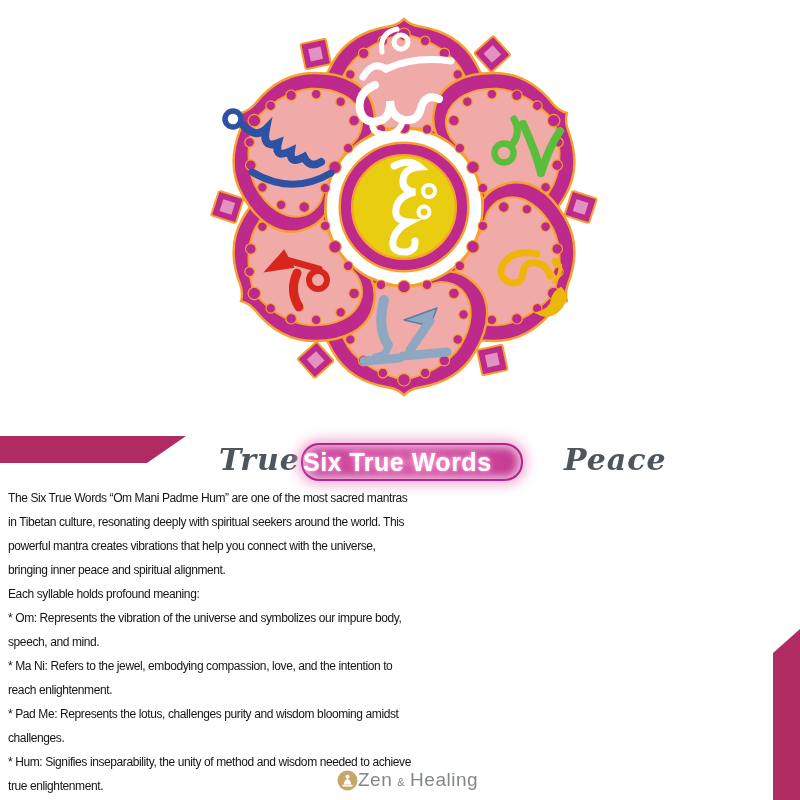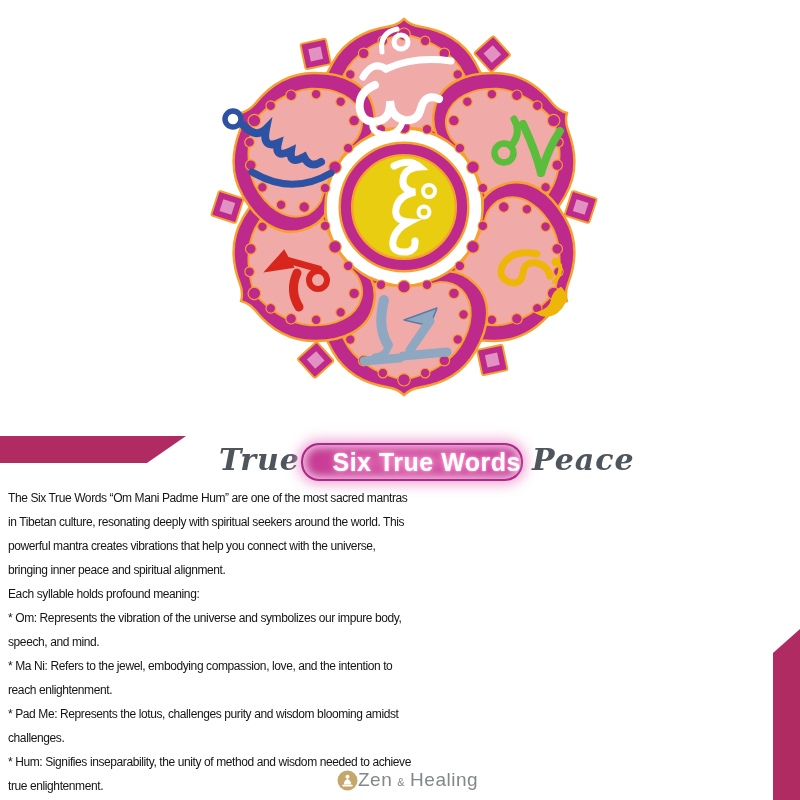--- a/index.html
+++ b/index.html
@@ -7,24 +7,24 @@
           font-family:"Liberation Sans",sans-serif;}
   .flower-svg{position:absolute;left:0;top:0;}
   
   .ribbon-left{position:absolute;left:0;top:436px;width:186px;height:27px;background:#b12b63;
                clip-path:polygon(0 0,100% 0,79% 100%,0 100%);}
   .bar-right{position:absolute;left:773px;top:629px;width:27px;height:171px;background:#b12b63;
              clip-path:polygon(0 24px,100% 0,100% 100%,0 100%);}
   .script-word{position:absolute;top:442px;font-family:"DejaVu Serif",serif;font-style:italic;
                font-weight:bold;font-size:30px;color:#4e555c;letter-spacing:1px;}
   .word-love{left:219px;}
-  .word-peace{left:532px;}
+  .word-peace{left:564px;}
   .pill{position:absolute;left:301px;top:443px;width:218px;height:34px;border-radius:18px;
         background:radial-gradient(ellipse at center,#e06fb2 0%,#cb3f97 55%,#b62e8d 100%);
-        border:2px solid #b0288a;display:flex;align-items:center;justify-content:flex-end;
+        border:2px solid #b0288a;display:flex;align-items:center;justify-content:flex-start;
         box-shadow:0 0 12px 4px rgba(240,160,210,.85), inset 0 0 9px 3px rgba(255,230,246,.8);}
   .pill span{color:#ffffff;font-weight:bold;font-size:25px;letter-spacing:.5px;
         text-shadow:0 0 6px #ff9fd6,0 0 2px #ffd2ec;white-space:nowrap;}
   
   .body-text{position:absolute;left:8px;top:486px;width:786px;color:#141414;
              font-size:12px;line-height:24px;letter-spacing:-0.4px;}
   .body-text div{white-space:nowrap;}
   
   .brand{position:absolute;left:337px;top:769px;display:flex;align-items:center;}
   .brand-text{color:#82878b;font-size:19px;letter-spacing:.5px;display:flex;align-items:baseline;gap:5px;}

